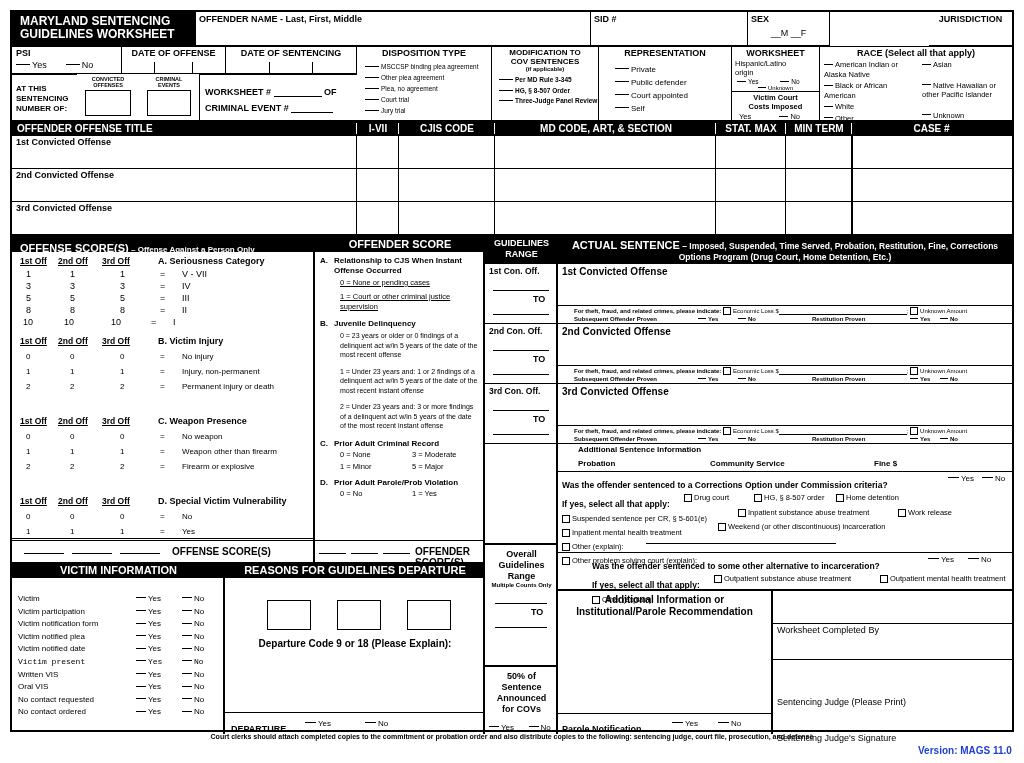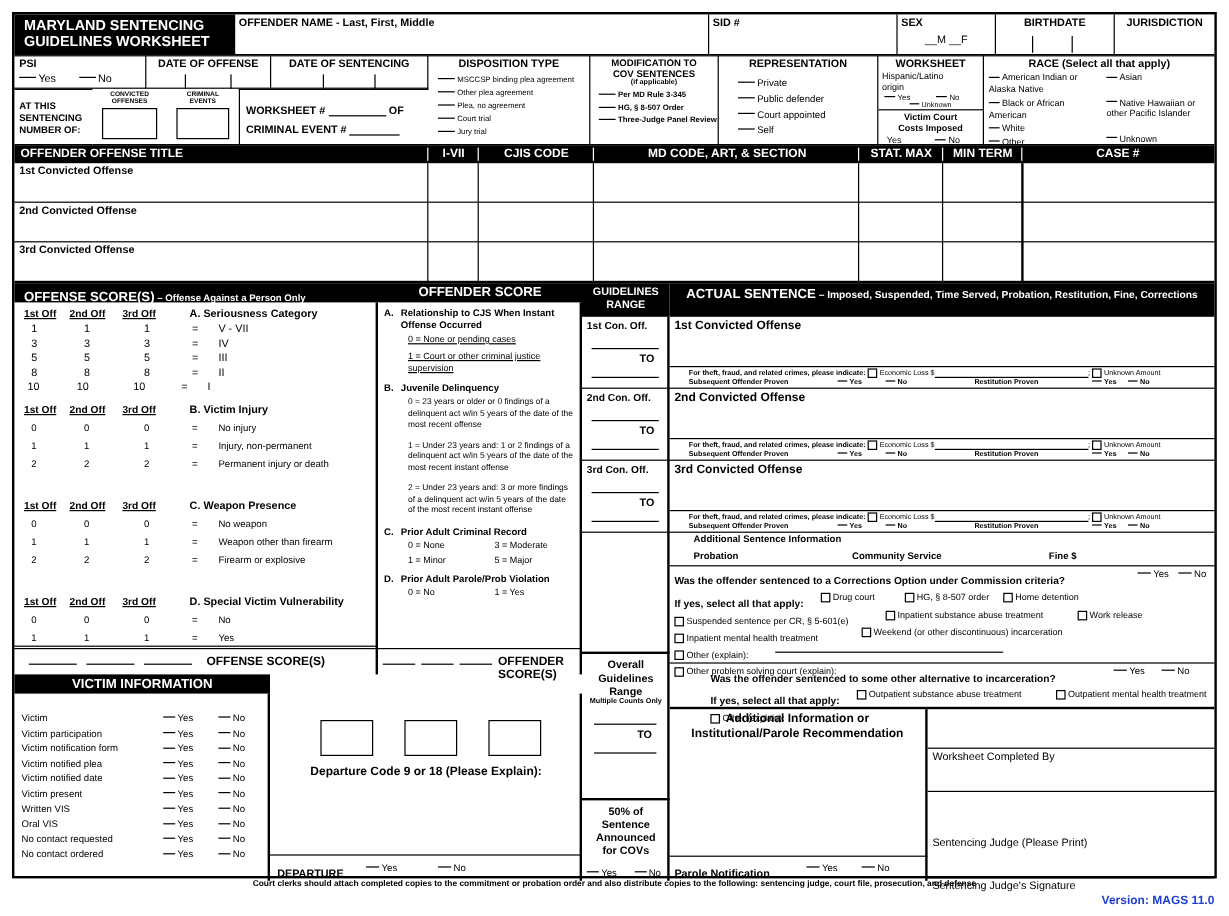--- a/index.html
+++ b/index.html
@@ -48,25 +48,20 @@
     <div class="abs bd" style="left:183px;top:0;width:396px;height:34px;border-top:0;">
       <div class="b t9 cellpad">OFFENDER NAME - Last, First, Middle</div>
     </div>
     <div class="abs bd" style="left:579px;top:0;width:157px;height:34px;border-top:0;border-left:0;">
       <div class="b t9 cellpad">SID #</div>
     </div>
     <div class="abs bd" style="left:736px;top:0;width:82px;height:34px;border-top:0;border-left:0;">
       <div class="b t9 cellpad">SEX</div>
       <div class="t9 ctr" style="margin-top:2px;">__M __F</div>
     </div>
-    <div class="abs bd" style="left:818px;top:0;width:99px;height:34px;border-top:0;border-left:0;">
-      <div class="b t9 ctr" style="padding-top:2px;">BIRTHDATE</div>
-      <div class="abs" style="left:30px;top:18px;width:1px;height:14px;background:#000;"></div>
-      <div class="abs" style="left:63px;top:18px;width:1px;height:14px;background:#000;"></div>
-    </div>
     <div class="abs bd" style="left:917px;top:0;width:83px;height:34px;border-top:0;border-left:0;border-right:0;">
       <div class="b t9 ctr" style="padding-top:2px;">JURISDICTION</div>
     </div>
 
     <div class="abs bd" style="left:0;top:34px;width:110px;height:28px;border-left:0;">
       <div class="b t9" style="padding:1px 0 0 4px;">PSI</div>
       <div class="t9" style="padding:2px 0 0 4px;">
         <span class="ln"></span><span>Yes</span>
         <span style="display:inline-block;width:14px;"></span>
         <span class="ln"></span><span>No</span>
@@ -239,20 +234,21 @@
     </div>
     <div class="abs bk" style="left:473px;top:224px;width:73px;height:28px;">
       <div class="b t9 ctr" style="line-height:11px;padding-top:2px;">
         <div>GUIDELINES</div>
         <div>RANGE</div>
       </div>
     </div>
     <div class="abs bk" style="left:546px;top:224px;width:454px;height:28px;">
       <div class="ctr" style="padding-top:2px;line-height:11px;">
         <span class="b t11">ACTUAL SENTENCE</span><span class="b t85"> – Imposed, Suspended, Time Served, Probation, Restitution, Fine, Corrections</span>
+        <div class="b t85">Options Program (Drug Court, Home Detention, Etc.)</div>
       </div>
     </div>
 
     <div class="abs br2" style="left:0;top:240px;width:303px;height:288px;">
 
       <div class="abs" style="left:8px;top:4px;width:290px;">
         <div class="t85 b u" style="display:flex;">
           <span style="width:38px;">1st Off</span>
           <span style="width:44px;">2nd Off</span>
           <span style="width:44px;">3rd Off</span>
@@ -646,28 +642,31 @@
     <div class="abs bk" style="left:0;top:550px;width:213px;height:16px;">
       <div class="b t11 ctr" style="padding-top:2px;">VICTIM INFORMATION</div>
     </div>
     <div class="abs br2" style="left:0;top:566px;width:213px;height:156px;">
       <div style="padding:16px 0 0 6px;position:relative;">
         <div class="t8" style="position:relative;height:12.6px;"><span>Victim</span><span class="abs" style="left:118px;"><span class="ln" style="width:10px;"></span><span>Yes</span></span><span class="abs" style="left:164px;"><span class="ln" style="width:10px;"></span><span>No</span></span></div>
         <div class="t8" style="position:relative;height:12.6px;"><span>Victim participation</span><span class="abs" style="left:118px;"><span class="ln" style="width:10px;"></span><span>Yes</span></span><span class="abs" style="left:164px;"><span class="ln" style="width:10px;"></span><span>No</span></span></div>
         <div class="t8" style="position:relative;height:12.6px;"><span>Victim notification form</span><span class="abs" style="left:118px;"><span class="ln" style="width:10px;"></span><span>Yes</span></span><span class="abs" style="left:164px;"><span class="ln" style="width:10px;"></span><span>No</span></span></div>
         <div class="t8" style="position:relative;height:12.6px;"><span>Victim notified plea</span><span class="abs" style="left:118px;"><span class="ln" style="width:10px;"></span><span>Yes</span></span><span class="abs" style="left:164px;"><span class="ln" style="width:10px;"></span><span>No</span></span></div>
         <div class="t8" style="position:relative;height:12.6px;"><span>Victim notified date</span><span class="abs" style="left:118px;"><span class="ln" style="width:10px;"></span><span>Yes</span></span><span class="abs" style="left:164px;"><span class="ln" style="width:10px;"></span><span>No</span></span></div>
-        <div class="t8" style="position:relative;height:12.6px;"><span>Victim present</span><span class="abs" style="left:118px;"><span class="ln" style="width:10px;"></span><span>Yes</span></span><span class="abs" style="left:164px;"><span class="ln" style="width:10px;"></span><span>No</span></span></div>
+        <div class="t8" style="position:relative;height:12.6px;font-family:Liberation Mono, monospace;"><span>Victim present</span><span class="abs" style="left:118px;"><span class="ln" style="width:10px;"></span><span>Yes</span></span><span class="abs" style="left:164px;"><span class="ln" style="width:10px;"></span><span>No</span></span></div>
         <div class="t8" style="position:relative;height:12.6px;"><span>Written VIS</span><span class="abs" style="left:118px;"><span class="ln" style="width:10px;"></span><span>Yes</span></span><span class="abs" style="left:164px;"><span class="ln" style="width:10px;"></span><span>No</span></span></div>
         <div class="t8" style="position:relative;height:12.6px;"><span>Oral VIS</span><span class="abs" style="left:118px;"><span class="ln" style="width:10px;"></span><span>Yes</span></span><span class="abs" style="left:164px;"><span class="ln" style="width:10px;"></span><span>No</span></span></div>
         <div class="t8" style="position:relative;height:12.6px;"><span>No contact requested</span><span class="abs" style="left:118px;"><span class="ln" style="width:10px;"></span><span>Yes</span></span><span class="abs" style="left:164px;"><span class="ln" style="width:10px;"></span><span>No</span></span></div>
         <div class="t8" style="position:relative;height:12.6px;"><span>No contact ordered</span><span class="abs" style="left:118px;"><span class="ln" style="width:10px;"></span><span>Yes</span></span><span class="abs" style="left:164px;"><span class="ln" style="width:10px;"></span><span>No</span></span></div>
       </div>
     </div>
 
+    <div class="abs bk" style="left:213px;top:550px;width:260px;height:16px;">
+      <div class="b t11 ctr" style="padding-top:2px;">REASONS FOR GUIDELINES DEPARTURE</div>
+    </div>
     <div class="abs br2" style="left:213px;top:566px;width:260px;height:156px;">
       <div class="abs bd" style="left:42px;top:22px;width:44px;height:30px;"></div>
       <div class="abs bd" style="left:112px;top:22px;width:44px;height:30px;"></div>
       <div class="abs bd" style="left:182px;top:22px;width:44px;height:30px;"></div>
       <div class="abs b t10 ctr" style="left:0;top:60px;width:260px;">Departure Code 9 or 18 (Please Explain):</div>
       <div class="abs bt" style="left:0;top:134px;width:260px;height:22px;">
         <div style="position:relative;padding:5px 0 0 6px;">
           <span class="b t9">DEPARTURE</span>
           <span class="abs t8" style="left:80px;top:6px;"><span class="ln" style="width:11px;"></span><span>Yes</span></span>
           <span class="abs t8" style="left:140px;top:6px;"><span class="ln" style="width:11px;"></span><span>No</span></span>

